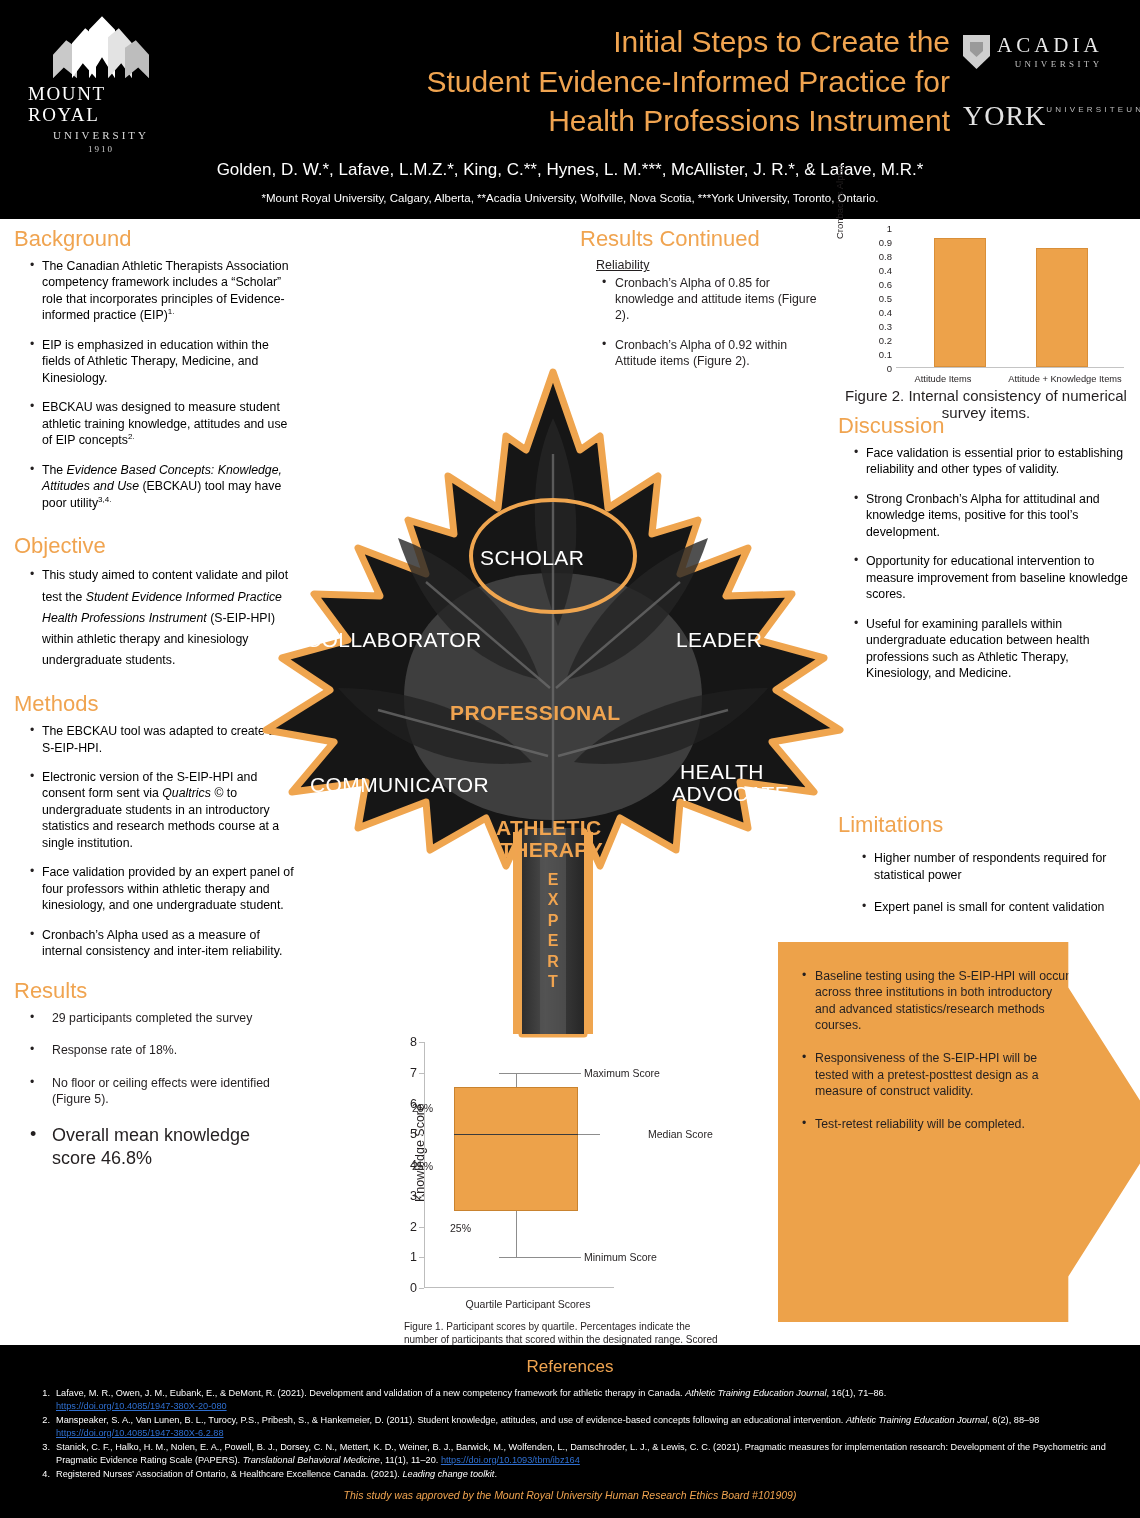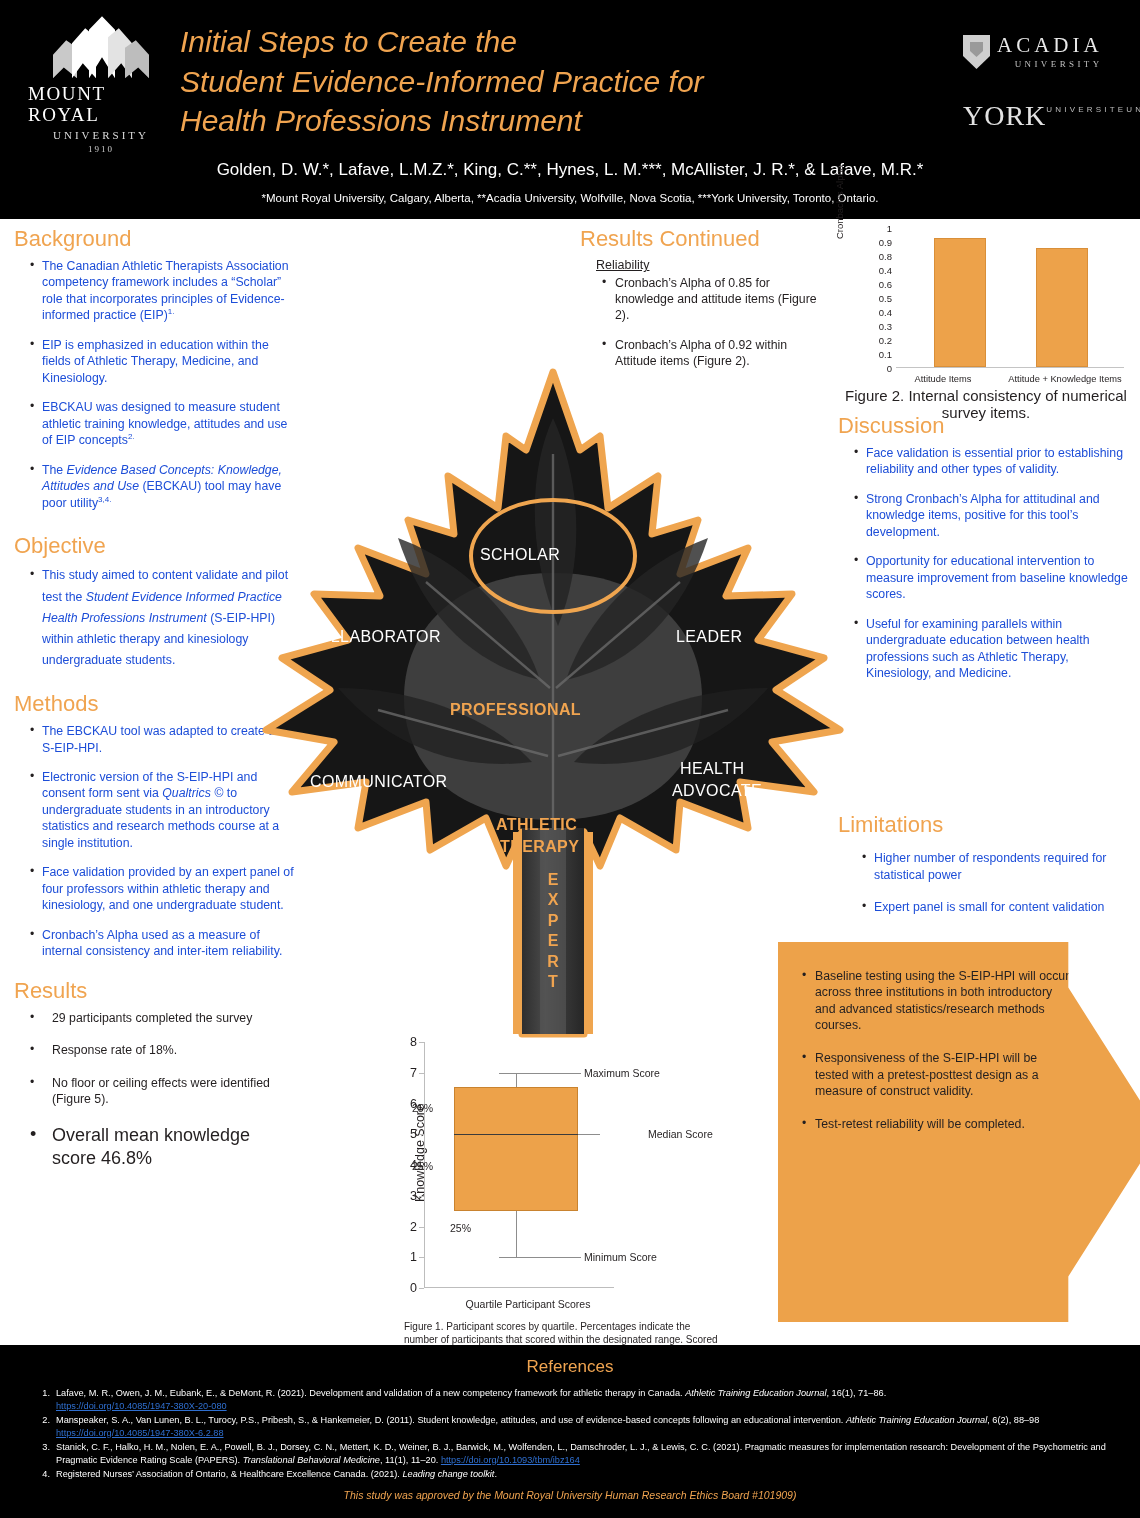--- a/index.html
+++ b/index.html
@@ -30,21 +30,21 @@
     clip-path:polygon(0 22%,50% 0,100% 22%,100% 100%,50% 66%,0 100%);}
   .mru-p4{left:55px;width:24px;height:50px;background:#e3e3e3;
     clip-path:polygon(0 18%,45% 0,100% 30%,100% 100%,55% 70%,0 100%);}
   .mru-p5{left:72px;width:24px;height:38px;background:#bdbdbd;
     clip-path:polygon(0 20%,45% 0,100% 38%,100% 100%,55% 72%,0 100%);}
   .mru-name{color:#fff;font-family:"Liberation Serif",serif;font-size:19px;letter-spacing:1.6px;line-height:1.1;}
   .mru-sub{color:#ddd;font-family:"Liberation Serif",serif;font-size:11px;letter-spacing:3px;margin-top:3px;}
   .mru-year{color:#ccc;font-family:"Liberation Serif",serif;font-size:9px;letter-spacing:2px;margin-top:3px;}
 
   .title-block{
-    position:absolute;left:180px;top:22px;width:770px;text-align:left;font-style:italic;
+    position:absolute;left:180px;top:22px;width:770px;text-align:right;
   }
   .poster-title{
     color:#f0a450;font-size:30px;line-height:1.32;font-weight:400;
     font-family:"Liberation Sans",sans-serif;
   }
   .authors{
     position:absolute;left:150px;top:160px;width:840px;text-align:center;
     color:#ffffff;font-size:17px;
   }
   .affils{
@@ -71,21 +71,21 @@
   .york-u:after{content:"";position:absolute;left:11px;top:0;width:18px;height:30px;background:#000;}
   .york-u:before{content:"";position:absolute;left:11px;top:28px;width:18px;height:8px;
     background:#000;border-radius:0 0 9px 9px;}
 
   
   .sec-h{
     color:#f0a450;font-size:22px;font-weight:400;margin:0 0 6px 0;
     font-family:"Liberation Sans",sans-serif;
   }
   ul.bl{margin:0;padding:0 0 0 16px;list-style:none;}
-  ul.bl li{position:relative;padding-left:12px;margin-bottom:13px;font-size:12.3px;line-height:1.34;color:#1d4ed8;}
+  ul.bl li{position:relative;padding-left:12px;margin-bottom:13px;font-size:12.3px;line-height:1.34;color:#000000;}
   ul.bl li:before{content:"•";position:absolute;left:0;top:-1px;color:#231f20;}
   ul.bl li:last-child{margin-bottom:0;}
   i{font-style:italic;}
   sup{font-size:8px;vertical-align:super;}
 
   
   .col-left{position:absolute;left:14px;top:226px;width:282px;}
   .objective ul.bl li{line-height:1.72;}
   .col-mid-top{position:absolute;left:580px;top:226px;width:250px;}
   .col-right{position:absolute;left:838px;top:413px;width:298px;}
@@ -145,21 +145,21 @@
   .fig1 .cap-w{position:absolute;height:1px;background:#8d8d8d;}
   .fig1 .lead{position:absolute;height:1px;background:#8d8d8d;}
   .fig1 .lbl{position:absolute;font-size:10.5px;color:#231f20;transform:translateY(-50%);white-space:nowrap;}
   .fig1 .pct{position:absolute;font-size:10.5px;color:#231f20;transform:translateY(-50%);}
   .fig1 .xlabel{position:absolute;left:0;top:262px;width:272px;text-align:center;font-size:10.5px;color:#231f20;}
   .fig1 .cap{position:absolute;left:12px;top:284px;width:320px;font-size:10px;line-height:1.32;color:#231f20;}
 
   
   .leaf-wrap{position:absolute;left:228px;top:358px;width:650px;height:690px;}
   .leaf-wrap svg{display:block;}
-  .leaf-txt{position:absolute;color:#ffffff;font-size:16px;letter-spacing:.4px;white-space:nowrap;text-align:center;}
+  .leaf-txt{position:absolute;color:#ffffff;font-size:21px;letter-spacing:.4px;white-space:nowrap;text-align:center;}
   .leaf-txt.or{color:#f0a450;font-weight:bold;}
   .leaf-expert{position:absolute;color:#f0a450;font-weight:bold;font-size:16px;
     left:50%;transform:translateX(-50%);text-align:center;line-height:1.28;}
 
   
   .footer{position:absolute;left:0;top:1345px;width:1140px;height:173px;background:#000;}
   .ref-h{color:#f0a450;font-size:17px;text-align:center;padding-top:12px;}
   .ref-list{margin:10px 0 0 0;padding:0 22px 0 30px;list-style:none;color:#ffffff;}
   .ref-list li{position:relative;padding-left:26px;margin-bottom:2px;font-size:9.2px;line-height:1.36;}
   .ref-list li .num{position:absolute;left:0;width:20px;text-align:right;}

